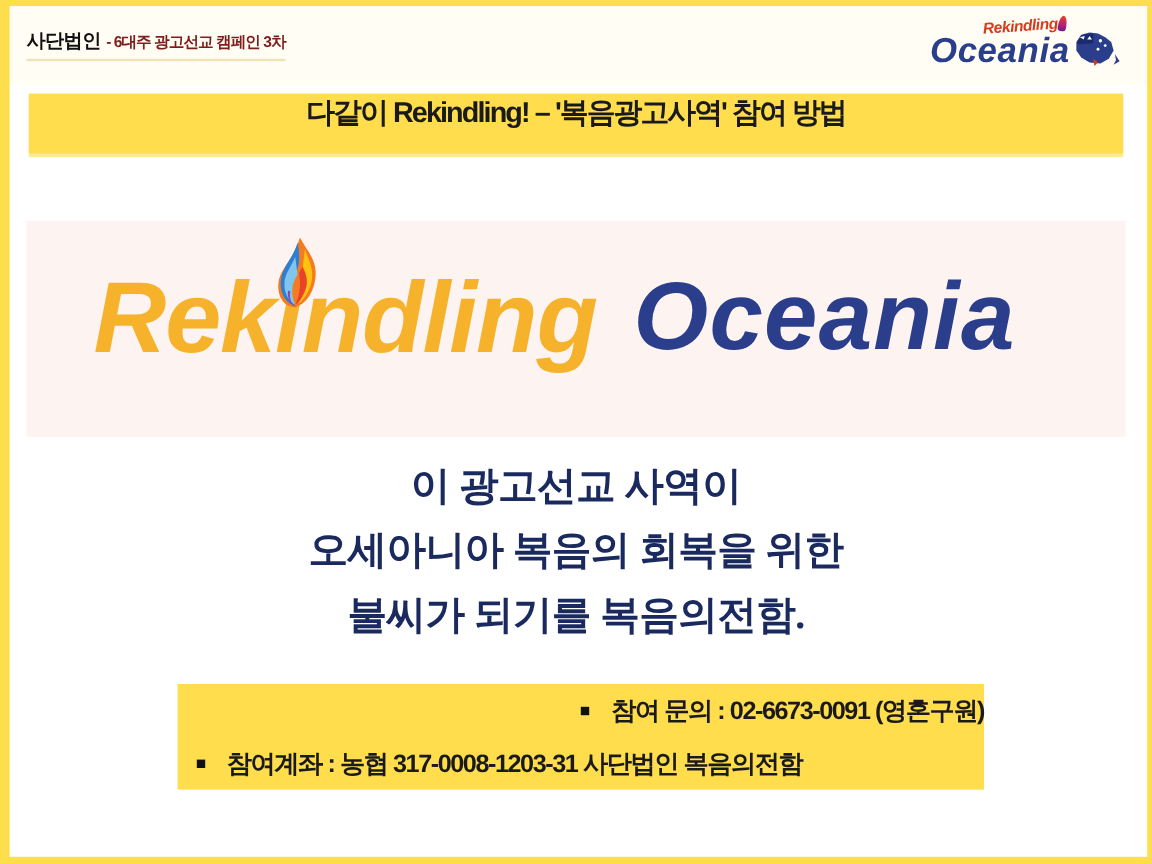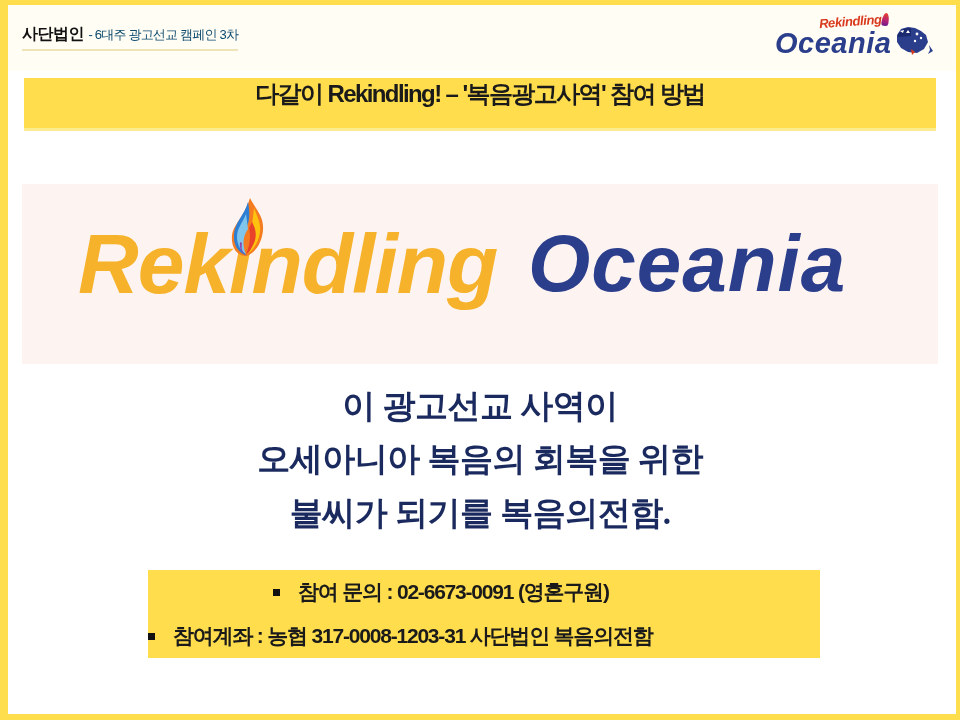--- a/index.html
+++ b/index.html
@@ -51,22 +51,22 @@
     white-space: nowrap;
   }
   .hdr-strong {
     font-size: 16px;
     font-weight: bold;
     color: #111111;
     letter-spacing: -0.5px;
   }
   .hdr-sub {
     font-size: 13px;
-    font-weight: normal;
-    color: #0c4a6e;
+    font-weight: bold;
+    color: #7f1d1d;
     letter-spacing: -0.8px;
   }
 
   
   .corner-logo {
     position: absolute;
     right: 14px;
     top: 6px;
     width: 175px;
     height: 58px;
@@ -204,22 +204,22 @@
   .info-line {
     display: flex;
     align-items: center;
     height: 44px;
     white-space: nowrap;
     font-size: 21px;
     font-weight: bold;
     color: #1A1A1A;
     letter-spacing: -1.2px;
   }
-  .info-line-1 { padding-left: 125px; }
-  .info-line-2 { }
+  .info-line-1 { padding-left: 125px; justify-content: flex-end; }
+  .info-line-2 { padding-left: 16px; }
   .bullet {
     display: inline-block;
     width: 7px;
     height: 7px;
     background: #111111;
     margin-right: 18px;
     flex: none;
   }
 </style>
 </head>

